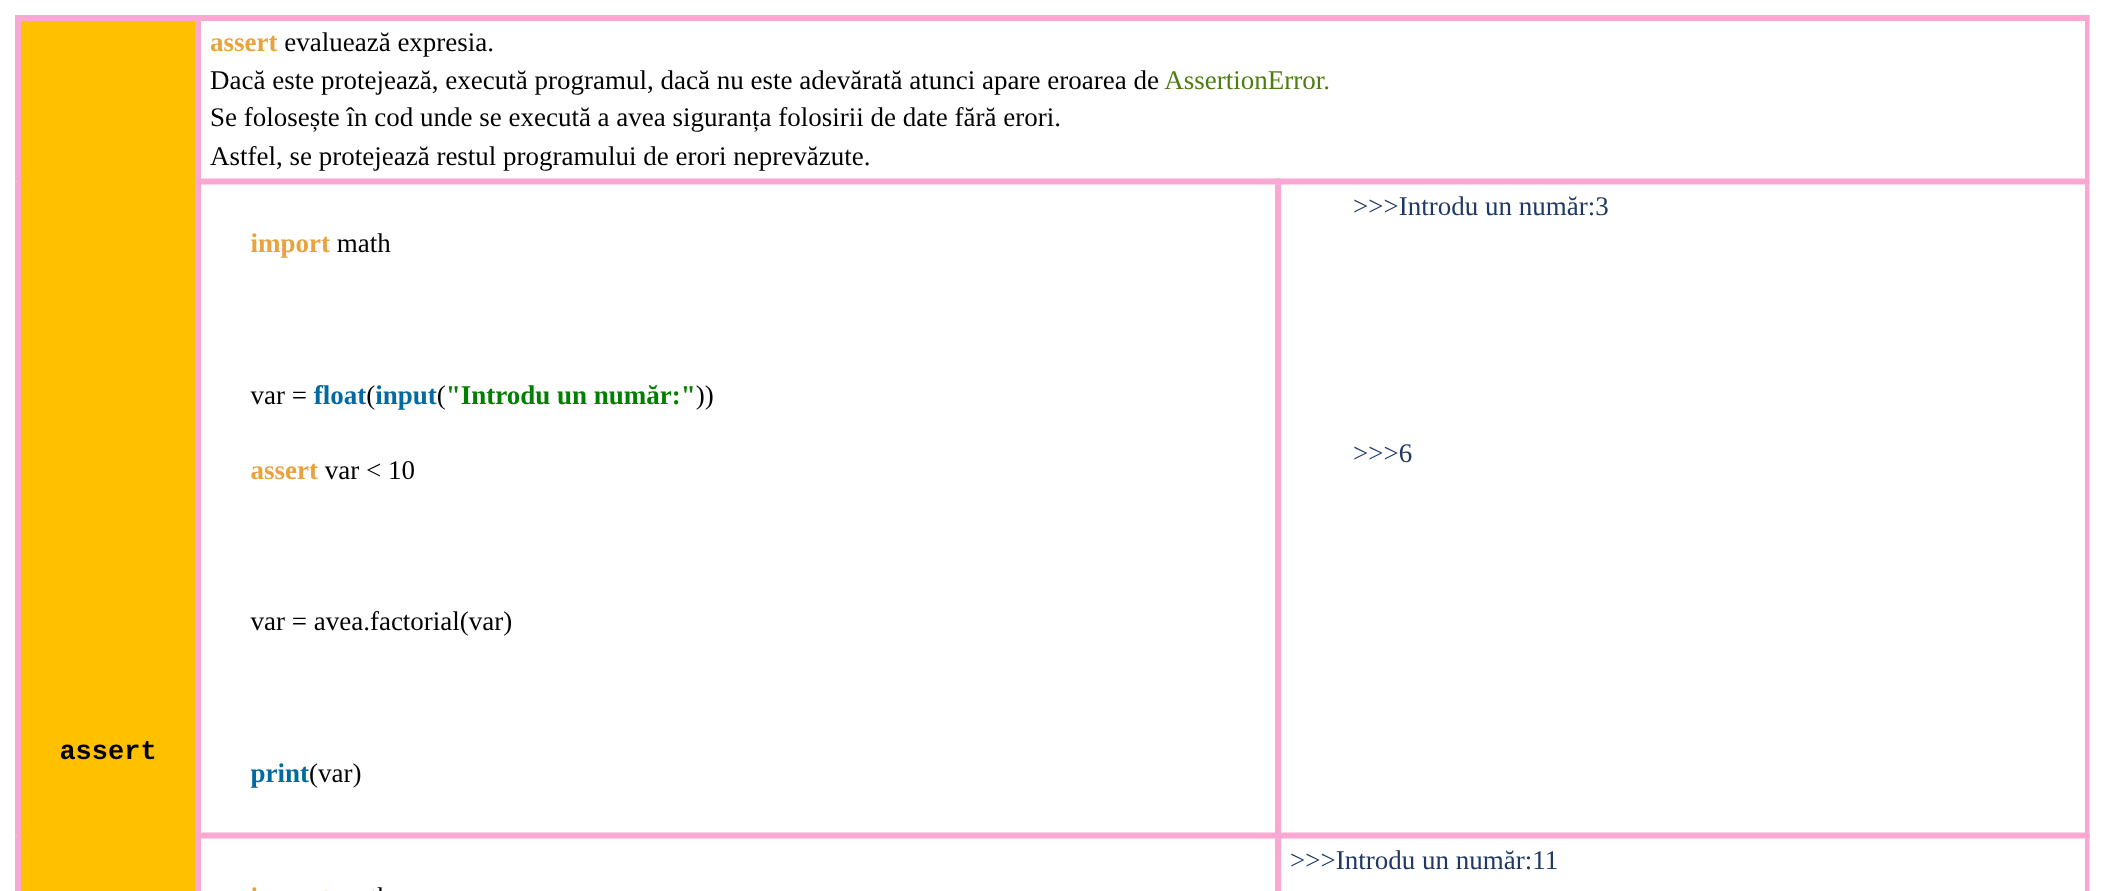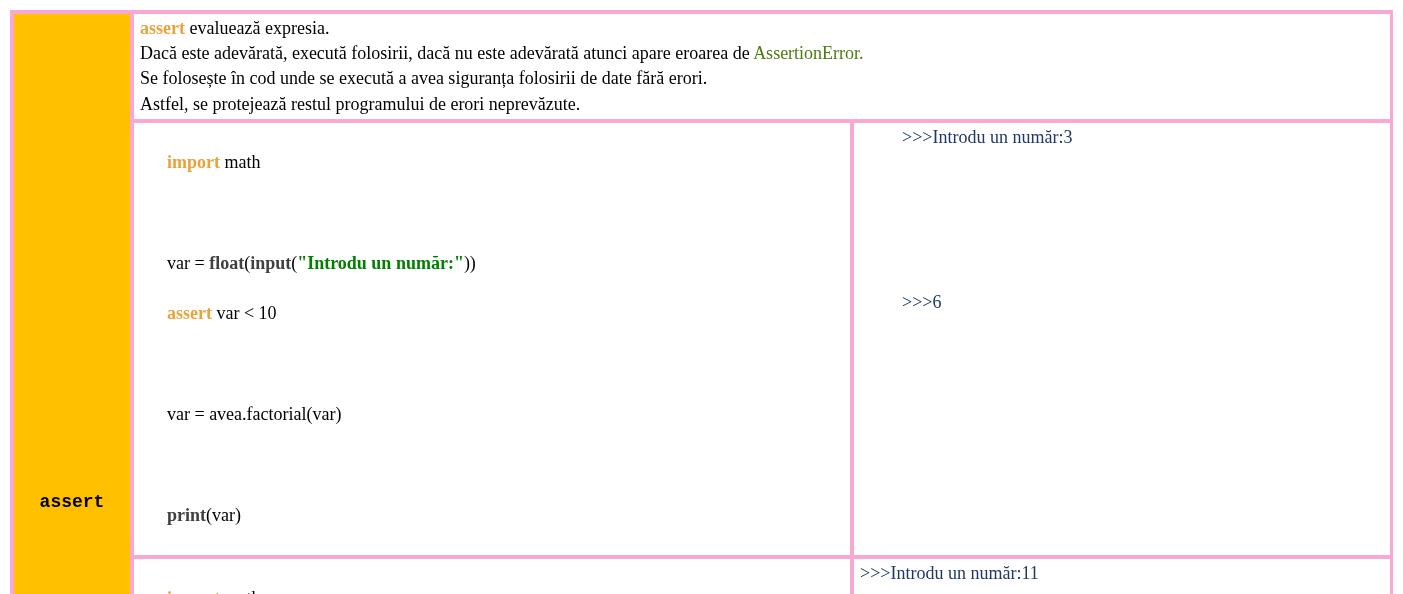--- a/index.html
+++ b/index.html
@@ -22,21 +22,21 @@
     }
     td.header-cell {
       background: #FFC000;
       text-align: center;
       vertical-align: middle;
       font-family: "Courier New", monospace;
       font-weight: bold;
       width: 120px;
     }
     .kw-orange { color: #E8A33D; font-weight: bold; }
-    .kw-purple { color: #404040; font-weight: bold; }
+    .kw-purple { color: #0369a1; font-weight: bold; }
     .str-green { color: #007F00; font-weight: bold; }
     .err-red { color: #4d7c0f; }
     .out-blue { color: #1F3864; }
     .desc { font-family: "Liberation Serif", Georgia, serif; }
     .code { font-family: "Liberation Serif", Georgia, serif; white-space: pre-wrap; }
     .out { font-family: "Liberation Serif", Georgia, serif; }
   </style>
 </head>
 <body>
 
@@ -46,21 +46,21 @@
     <col style="width:720px">
     <col style="width:540px">
   </colgroup>
   <tbody>
       <tr>
     <td class="header-cell" rowspan="3">
       <span>assert</span>
     </td>
     <td colspan="2" class="desc">
       <span class="kw-orange">assert</span><span> evaluează expresia.</span><br>
-      <span>Dacă este adevărată, execută folosirii, dacă nu este adevărată atunci apare eroarea de </span><span class="err-red">AssertionError.</span><br>
+      <span>Dacă este protejează, execută programul, dacă nu este adevărată atunci apare eroarea de </span><span class="err-red">AssertionError.</span><br>
       <span>Se folosește în cod unde se execută a avea siguranța folosirii de date fără erori.</span><br>
       <span>Astfel, se protejează restul programului de erori neprevăzute.</span>
     </td>
   </tr>
   <tr>
     <td class="code">
       <span class="kw-orange">import</span><span> math</span><br>
       <br>
       <span>var = </span><span class="kw-purple">float</span><span>(</span><span class="kw-purple">input</span><span>(</span><span class="str-green">"Introdu un număr:"</span><span>))</span><br>
       <span class="kw-orange">assert</span><span> var &lt; 10</span><br>

